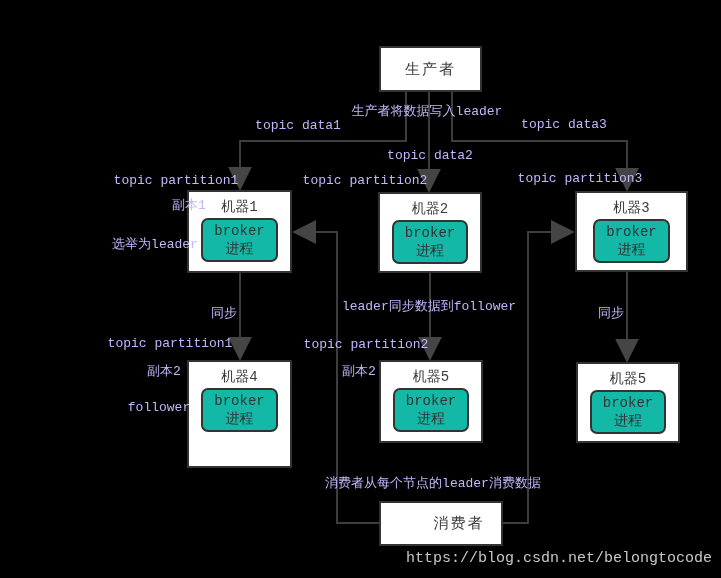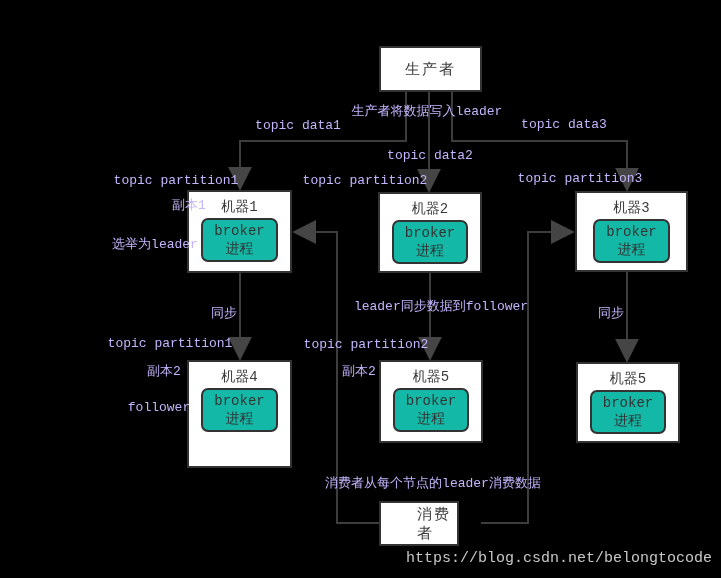--- a/index.html
+++ b/index.html
@@ -144,35 +144,35 @@
   </div>
 
   <div class="box machine" style="left:576px; top:362px; width:104px; height:81px;">
     <div class="machine-title">机器5</div>
     <div class="broker">
       <div>broker</div>
       <div>进程</div>
     </div>
   </div>
 
-  <div class="box terminal" style="left:379px; top:501px; width:80px; height:45px;padding-left:36px;">
+  <div class="box terminal" style="left:379px; top:501px; width:124px; height:45px;padding-left:36px;">
     <span>消费者</span>
   </div>
 
   <div class="lbl" style="left:427px; top:111px;">生产者将数据写入leader</div>
   <div class="lbl" style="left:298px; top:125px;">topic data1</div>
   <div class="lbl" style="left:430px; top:155px;text-align:center;">topic data2</div>
   <div class="lbl" style="left:564px; top:124px;">topic data3</div>
   <div class="lbl" style="left:176px; top:180px;">topic partition1</div>
   <div class="lbl" style="left:365px; top:180px;">topic partition2</div>
   <div class="lbl" style="left:580px; top:178px;">topic partition3</div>
   <div class="lbl" style="left:163px; top:205px;margin-left:26px;">副本1</div>
   <div class="lbl" style="left:144px; top:244px;margin-left:11px;">选举为leader</div>
   <div class="lbl" style="left:224px; top:313px;">同步</div>
-  <div class="lbl" style="left:429px; top:306px;margin-left:12px;">leader同步数据到follower</div>
+  <div class="lbl" style="left:429px; top:306px;">leader同步数据到follower</div>
   <div class="lbl" style="left:611px; top:313px;">同步</div>
   <div class="lbl" style="left:170px; top:343px;">topic partition1</div>
   <div class="lbl" style="left:366px; top:344px;">topic partition2</div>
   <div class="lbl" style="left:164px; top:371px;">副本2</div>
   <div class="lbl" style="left:359px; top:371px;">副本2</div>
   <div class="lbl" style="left:159px; top:407px;">follower</div>
   <div class="lbl" style="left:433px; top:483px;">消费者从每个节点的leader消费数据</div>
 
   <div class="watermark">https://blog.csdn.net/belongtocode</div>
 

